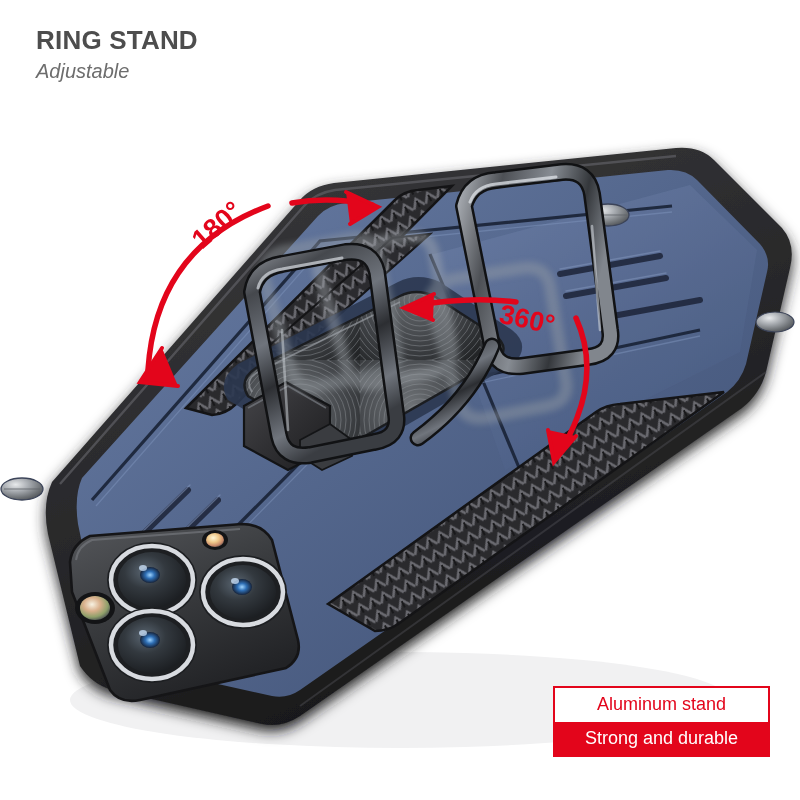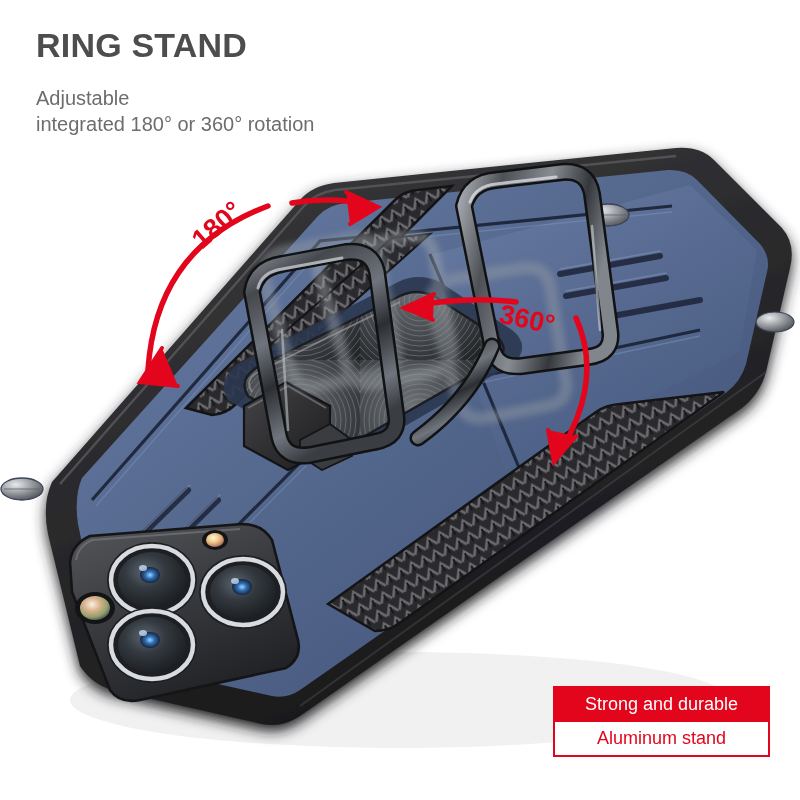--- a/index.html
+++ b/index.html
@@ -7,26 +7,26 @@
     width:800px;height:800px;overflow:hidden;
     background:#ffffff;
     font-family:"Liberation Sans", sans-serif;
     position:relative;
   }
   #stage{position:absolute;inset:0;width:800px;height:800px;}
 
   
   .headline{position:absolute;left:36px;top:26px;width:520px;}
   .headline h1{
-    margin:0;font-size:34px;line-height:1.12;font-weight:bold;
+    margin:0;font-size:26px;line-height:1.12;font-weight:bold;
     color:#4d4d4d;letter-spacing:0.2px;
   }
   .headline h1 span{display:block;}
   .sub{
-    margin-top:22px;font-size:20px;line-height:1.28;color:#6d6d6d;font-weight:normal;
+    margin-top:4px;font-size:20px;line-height:1.28;color:#6d6d6d;font-weight:normal;font-style:italic;
   }
   .sub span{display:block;}
 
   
   .badge{
     position:absolute;left:553px;top:686px;width:217px;height:71px;
     border:2px solid #e3051b;box-sizing:border-box;
     display:flex;flex-direction:column;
   }
   .badge-row{
@@ -405,22 +405,21 @@
   <div class="ann" id="label-180">180°</div>
 
   <div class="ann" id="label-360">360°</div>
 
   <div class="headline">
     <h1>
       <span>RING STAND</span>
     </h1>
     <div class="sub">
       <span>Adjustable</span>
-      <span>integrated 180° or 360° rotation</span>
     </div>
   </div>
 
   <div class="badge">
+    <div class="badge-row top">Aluminum stand</div>
     <div class="badge-row bot">Strong and durable</div>
-    <div class="badge-row top">Aluminum stand</div>
   </div>
 
 </div>
 
 </body></html>

